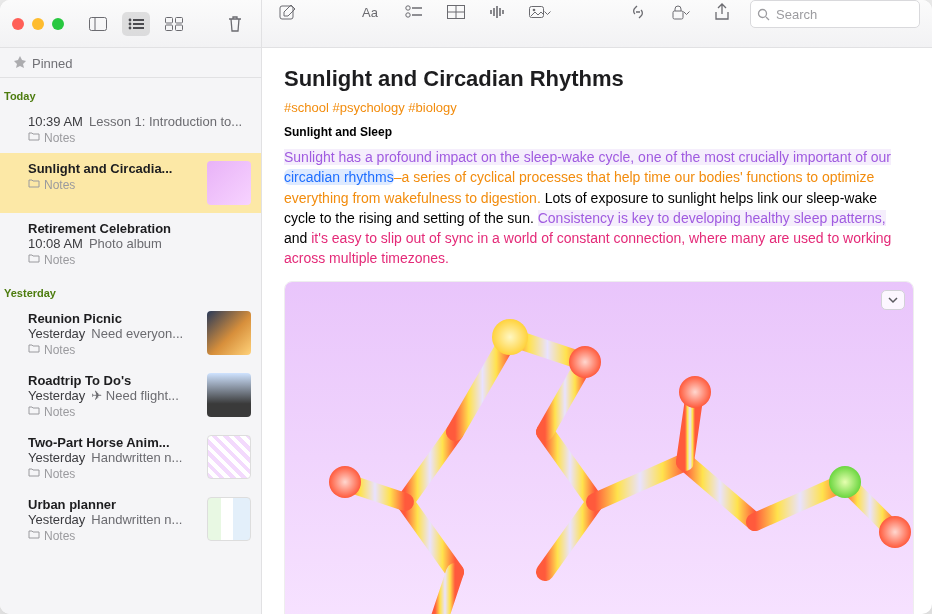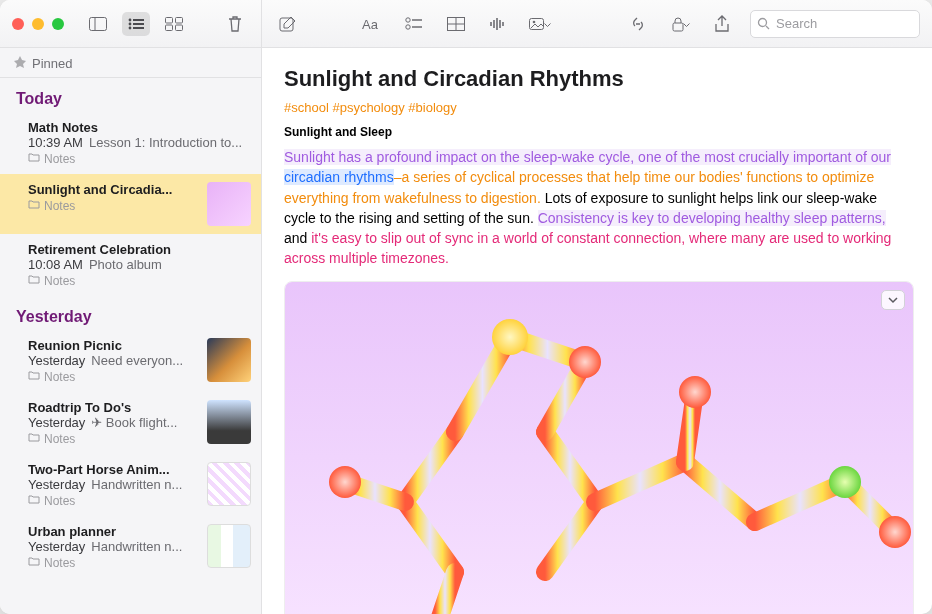--- a/index.html
+++ b/index.html
@@ -20,48 +20,48 @@
   .window{width:932px;height:614px;background:var(--bg);border-radius:10px;overflow:hidden;display:flex;flex-direction:column;box-shadow:0 10px 40px rgba(0,0,0,.2);}
   .titlebar{height:48px;display:flex;align-items:center;border-bottom:1px solid var(--border);background:linear-gradient(#fbfbfb,#f2f2f4);}
   .left-tb{width:262px;display:flex;align-items:center;gap:10px;padding:0 12px;height:100%;border-right:1px solid var(--border);}
   .traffic{display:flex;gap:8px;margin-right:10px;}
   .dot{width:12px;height:12px;border-radius:50%;}
   .dot.r{background:#ff5f57;}
   .dot.y{background:#febc2e;}
   .dot.g{background:#28c840;}
   .tb-icon{width:28px;height:24px;display:flex;align-items:center;justify-content:center;color:#6b6b70;border-radius:5px;}
   .tb-icon.active{background:rgba(0,0,0,.1);color:#4b4b4f;}
-  .right-tb{flex:1;display:flex;align-items:center;gap:14px;padding:0 12px;height:100%;}
+  .right-tb{flex:1;display:flex;align-items:flex-start;gap:14px;padding:0 12px;height:100%;}
   .spacer{flex:1;}
   .search{flex:0 0 170px;height:24px;border:1px solid #d9d9dc;border-radius:5px;display:flex;align-items:center;gap:6px;padding:13px 6px;color:#9c9ca0;font-size:13px;background:#fff;}
   .body{flex:1;display:flex;overflow:hidden;}
   .sidebar{width:262px;background:var(--sidebar);border-right:1px solid var(--border);overflow-y:auto;font-size:13px;}
   .pin-row{display:flex;align-items:flex-start;gap:6px;padding:8px 14px 6px 14px;color:#707075;border-bottom:1px solid var(--border);}
-  .section-hdr{padding:12px 16px 4px 16px;color:#701a75;font-weight:600;font-size:16px;}
+  .section-hdr{padding:12px 16px 4px 4px;color:#4d7c0f;font-weight:600;font-size:11px;}
   .note-item{display:flex;gap:8px;padding:8px 10px 8px 28px;cursor:default;}
   .note-item.selected{background:var(--selected);}
   .note-text{flex:1;min-width:0;}
   .note-title{font-weight:600;color:var(--text);white-space:nowrap;overflow:hidden;text-overflow:ellipsis;}
   .note-meta{color:#6b6b70;display:flex;gap:6px;white-space:nowrap;overflow:hidden;}
   .note-meta .time{color:#3b3b3f;}
   .note-meta .preview{overflow:hidden;text-overflow:ellipsis;}
   .note-folder{display:flex;gap:4px;color:#9a9a9e;font-size:12px;margin-top:2px;}
   .thumb{width:44px;height:44px;border-radius:4px;flex:0 0 44px;}
   .thumb.molecule{background:linear-gradient(135deg,#e8b2f7,#f7d3ff);}
   .thumb.picnic{background:linear-gradient(135deg,#2a3a59 0%,#d78f3b 55%,#ffd27a 100%);}
   .thumb.bike{background:linear-gradient(180deg,#cfe3ff 0%,#3a3a3a 70%);}
   .thumb.sketch{background:#fff;border:1px solid #ddd;background-image:repeating-linear-gradient(45deg,#f3dafd 0 4px,#fff 4px 8px);}
   .thumb.plan{background:#fff;border:1px solid #ddd;background-image:linear-gradient(90deg,#e8f8e3 0 30%,#fff 30% 60%,#e3effa 60% 100%);}
   .content{flex:1;overflow:auto;padding:14px 28px 22px 22px;}
   h1.note-h1{margin:4px 0 8px 0;font-size:22px;font-weight:700;color:#1d1d1f;}
   .hashtags{color:var(--orange);font-size:13px;margin-bottom:10px;}
   h2.note-h2{font-size:12px;font-weight:700;margin:8px 0;}
   p.body-text{font-size:14px;line-height:1.45;margin:4px 0 12px 0;}
   .hl-purple{color:var(--purple);background:rgba(160,91,224,.10);text-align:center;}
-  .hl-blue{color:var(--link);background:rgba(31,111,255,.15);}
+  .hl-blue{color:var(--link);background:rgba(31,111,255,.15);border-radius:6px;}
   .hl-orange{color:var(--orange);}
   .hl-pink{color:var(--pink);}
   .attach{position:relative;margin-top:6px;width:630px;height:350px;border-radius:8px;overflow:hidden;border:1px solid #eee;}
   .attach-toggle{position:absolute;top:8px;right:8px;width:24px;height:20px;border-radius:5px;background:rgba(255,255,255,.85);border:1px solid #d2d2d7;display:flex;align-items:center;justify-content:center;color:#5b5b60;}
   .folder-icon{width:12px;height:10px;display:inline-block;}
   svg{display:block;}
 </style>
 </head>
 <body>
 
@@ -185,21 +185,20 @@
       <div class="pin-row">
         <svg width="12" height="12" viewBox="0 0 12 12">
             <path d="M6 0l2 4 4 1-3 3 1 4-4-2-4 2 1-4L0 5l4-1z" fill="currentColor" opacity=".55"></path>
           </svg>
         <span>Pinned</span>
       </div>
       <div id="sections">
           <div class="section-hdr">Today</div>
           <div class="note-item">
             <div class="note-text">
-              <div class="note-title">Math Notes</div>
               <div class="note-meta">
                 <span class="time">10:39 AM</span>
                 <span class="preview">Lesson 1: Introduction to...</span>
               </div>
               <div class="note-folder">
                 <svg class="folder-icon" viewBox="0 0 12 10">
                   <path d="M1 2h3l1 1h6v6H1z" fill="none" stroke="currentColor"></path>
                 </svg>
                 <span>Notes</span>
               </div>
@@ -247,21 +246,21 @@
                 <span>Notes</span>
               </div>
             </div>
             <div class="thumb picnic"></div>
           </div>
           <div class="note-item">
             <div class="note-text">
               <div class="note-title">Roadtrip To Do's</div>
               <div class="note-meta">
                 <span class="time">Yesterday</span>
-                <span class="preview">✈︎ Book flight...</span>
+                <span class="preview">✈︎ Need flight...</span>
               </div>
               <div class="note-folder">
                 <svg class="folder-icon" viewBox="0 0 12 10">
                   <path d="M1 2h3l1 1h6v6H1z" fill="none" stroke="currentColor"></path>
                 </svg>
                 <span>Notes</span>
               </div>
             </div>
             <div class="thumb bike"></div>
           </div>

